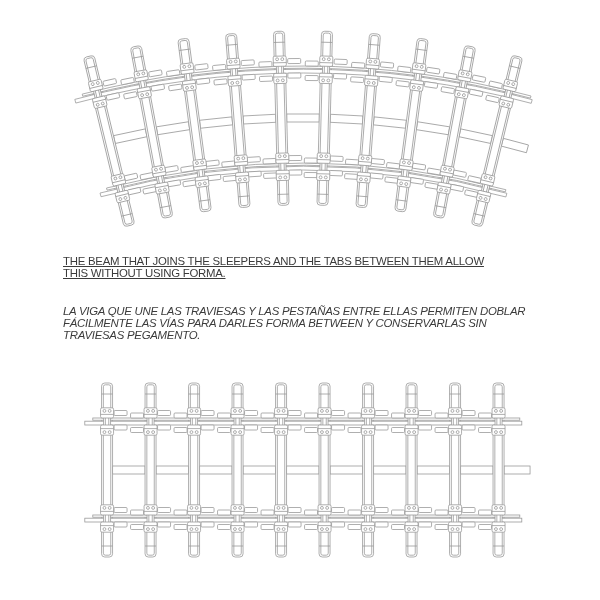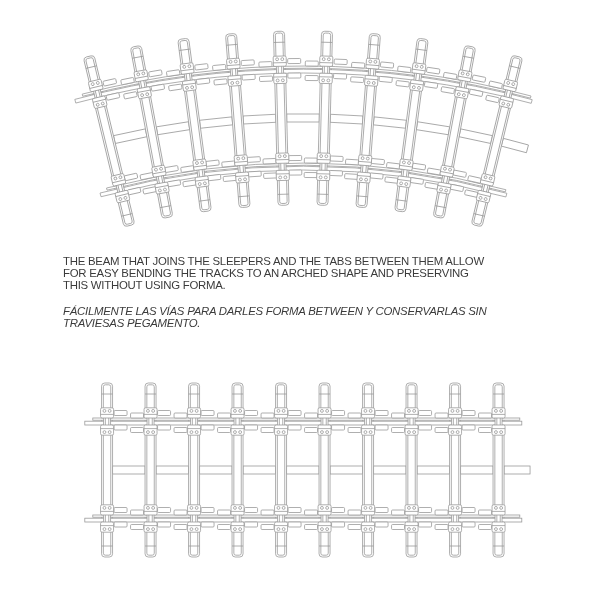--- a/index.html
+++ b/index.html
@@ -1,21 +1,21 @@
 <!DOCTYPE html>
 <html><head>
 <meta charset="utf-8">
 <style>
   html,body{margin:0;padding:0;background:#fff;}
   .page{position:relative;width:600px;height:600px;background:#fff;overflow:hidden;
         font-family:"Liberation Sans", sans-serif;}
   #art{position:absolute;left:0;top:0;}
   .caption{position:absolute;left:63px;color:#3b3b3b;font-size:11.4px;line-height:12px;
            letter-spacing:-0.25px;white-space:nowrap;}
-  .caption.en{top:255px;}
+  .caption.en{top:255px;text-decoration:underline;}
   .caption.es{top:305px;font-style:italic;}
 </style>
 </head>
 <body>
 
 <div class="page">
   <svg id="art" width="600" height="600" viewBox="0 0 600 600">
       <g>
         <g>
           <g transform="translate(130.27 136.19) rotate(-12.026)">
@@ -1177,21 +1177,21 @@
             <circle cx="2.6" cy="-10.6" r="1.45" fill="#fff" stroke="#9a9a9a" stroke-width="0.8"></circle>
             <circle cx="-2.6" cy="10.6" r="1.45" fill="#fff" stroke="#9a9a9a" stroke-width="0.8"></circle>
             <circle cx="2.6" cy="10.6" r="1.45" fill="#fff" stroke="#9a9a9a" stroke-width="0.8"></circle>
           </g>
         </g>
       </g>
     </svg>
 
   <div class="caption en">
     <div>THE BEAM THAT JOINS THE SLEEPERS AND THE TABS BETWEEN THEM ALLOW</div>
-    <div>FOR EASY BENDING THE TRACKS TO AN ARCHED SHAPE AND PRESERVING</div>
     <div>THIS WITHOUT USING FORMA.</div>
   </div>
 
   <div class="caption es">
+    <div>LA VIGA QUE UNE LAS TRAVIESAS Y LAS PESTAÑAS ENTRE ELLAS PERMITEN DOBLAR</div>
     <div>FÁCILMENTE LAS VÍAS PARA DARLES FORMA BETWEEN Y CONSERVARLAS SIN</div>
     <div>TRAVIESAS PEGAMENTO.</div>
   </div>
 </div>
 
 </body></html>

